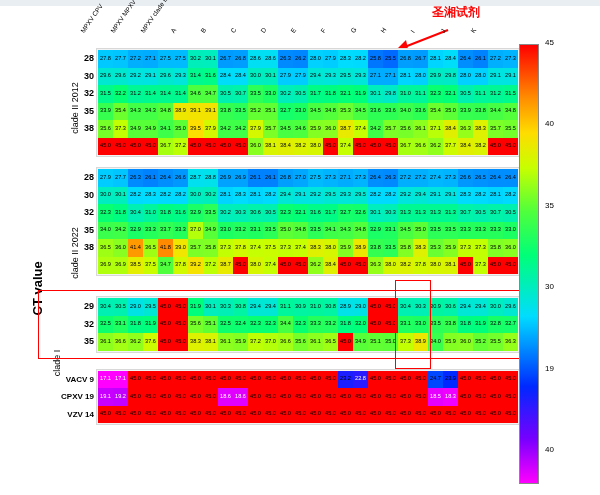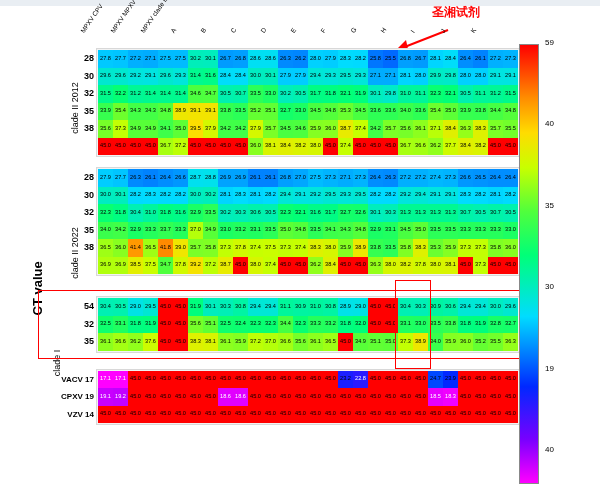--- a/index.html
+++ b/index.html
@@ -474,21 +474,21 @@
       <div class="cell" style="left: 383px; top: 256.5px; width: 15px; height: 17.5px; background: rgb(214, 246, 0);">38.0</div>
       <div class="cell" style="left: 398px; top: 256.5px; width: 15px; height: 17.5px; background: rgb(219, 243, 0);">38.2</div>
       <div class="cell" style="left: 413px; top: 256.5px; width: 15px; height: 17.5px; background: rgb(209, 249, 0);">37.8</div>
       <div class="cell" style="left: 428px; top: 256.5px; width: 15px; height: 17.5px; background: rgb(214, 246, 0);">38.0</div>
       <div class="cell" style="left: 443px; top: 256.5px; width: 15px; height: 17.5px; background: rgb(217, 244, 0);">38.1</div>
       <div class="cell" style="left: 458px; top: 256.5px; width: 15px; height: 17.5px; background: rgb(255, 0, 0);">45.0</div>
       <div class="cell" style="left: 473px; top: 256.5px; width: 15px; height: 17.5px; background: rgb(194, 255, 3);">37.3</div>
       <div class="cell" style="left: 488px; top: 256.5px; width: 15px; height: 17.5px; background: rgb(255, 0, 0);">45.0</div>
       <div class="cell" style="left: 503px; top: 256.5px; width: 15px; height: 17.5px; background: rgb(255, 0, 0);">45.0</div>
       <div class="frame" style="left: 96px; top: 296px; width: 424px; height: 56.5px;"></div>
-      <div class="row-label" style="left: 68px; top: 298px; width: 26px; height: 17.5px; line-height: 17.5px;">54</div>
+      <div class="row-label" style="left: 68px; top: 298px; width: 26px; height: 17.5px; line-height: 17.5px;">29</div>
       <div class="cell" style="left: 98px; top: 298px; width: 15px; height: 17.5px; background: rgb(0, 240, 179);">30.4</div>
       <div class="cell" style="left: 113px; top: 298px; width: 15px; height: 17.5px; background: rgb(0, 241, 175);">30.5</div>
       <div class="cell" style="left: 128px; top: 298px; width: 15px; height: 17.5px; background: rgb(0, 227, 229);">29.0</div>
       <div class="cell" style="left: 143px; top: 298px; width: 15px; height: 17.5px; background: rgb(0, 231, 211);">29.5</div>
       <div class="cell" style="left: 158px; top: 298px; width: 15px; height: 17.5px; background: rgb(255, 0, 0);">45.0</div>
       <div class="cell" style="left: 173px; top: 298px; width: 15px; height: 17.5px; background: rgb(255, 0, 0);">45.0</div>
       <div class="cell" style="left: 188px; top: 298px; width: 15px; height: 17.5px; background: rgb(0, 254, 125);">31.9</div>
       <div class="cell" style="left: 203px; top: 298px; width: 15px; height: 17.5px; background: rgb(0, 237, 189);">30.1</div>
       <div class="cell" style="left: 218px; top: 298px; width: 15px; height: 17.5px; background: rgb(0, 239, 182);">30.3</div>
       <div class="cell" style="left: 233px; top: 298px; width: 15px; height: 17.5px; background: rgb(0, 244, 164);">30.8</div>
@@ -562,21 +562,21 @@
       <div class="cell" style="left: 383px; top: 333px; width: 15px; height: 17.5px; background: rgb(92, 255, 54);">35.0</div>
       <div class="cell" style="left: 398px; top: 333px; width: 15px; height: 17.5px; background: rgb(194, 255, 3);">37.3</div>
       <div class="cell" style="left: 413px; top: 333px; width: 15px; height: 17.5px; background: rgb(237, 231, 0);">38.9</div>
       <div class="cell" style="left: 428px; top: 333px; width: 15px; height: 17.5px; background: rgb(58, 255, 76);">34.0</div>
       <div class="cell" style="left: 443px; top: 333px; width: 15px; height: 17.5px; background: rgb(132, 255, 34);">35.9</div>
       <div class="cell" style="left: 458px; top: 333px; width: 15px; height: 17.5px; background: rgb(136, 255, 32);">36.0</div>
       <div class="cell" style="left: 473px; top: 333px; width: 15px; height: 17.5px; background: rgb(100, 255, 50);">35.2</div>
       <div class="cell" style="left: 488px; top: 333px; width: 15px; height: 17.5px; background: rgb(114, 255, 43);">35.5</div>
       <div class="cell" style="left: 503px; top: 333px; width: 15px; height: 17.5px; background: rgb(149, 255, 25);">36.3</div>
       <div class="frame" style="left: 96px; top: 368.5px; width: 424px; height: 56.5px;"></div>
-      <div class="row-label small" style="left: 36px; top: 370.5px; width: 58px; height: 17.5px; line-height: 17.5px;">VACV 17</div>
+      <div class="row-label small" style="left: 36px; top: 370.5px; width: 58px; height: 17.5px; line-height: 17.5px;">VACV 9</div>
       <div class="cell white-text" style="left: 98px; top: 370.5px; width: 15px; height: 17.5px; background: rgb(255, 0, 255);">17.1</div>
       <div class="cell white-text" style="left: 113px; top: 370.5px; width: 15px; height: 17.5px; background: rgb(255, 0, 255);">17.1</div>
       <div class="cell" style="left: 128px; top: 370.5px; width: 15px; height: 17.5px; background: rgb(255, 0, 0);">45.0</div>
       <div class="cell" style="left: 143px; top: 370.5px; width: 15px; height: 17.5px; background: rgb(255, 0, 0);">45.0</div>
       <div class="cell" style="left: 158px; top: 370.5px; width: 15px; height: 17.5px; background: rgb(255, 0, 0);">45.0</div>
       <div class="cell" style="left: 173px; top: 370.5px; width: 15px; height: 17.5px; background: rgb(255, 0, 0);">45.0</div>
       <div class="cell" style="left: 188px; top: 370.5px; width: 15px; height: 17.5px; background: rgb(255, 0, 0);">45.0</div>
       <div class="cell" style="left: 203px; top: 370.5px; width: 15px; height: 17.5px; background: rgb(255, 0, 0);">45.0</div>
       <div class="cell" style="left: 218px; top: 370.5px; width: 15px; height: 17.5px; background: rgb(255, 0, 0);">45.0</div>
       <div class="cell" style="left: 233px; top: 370.5px; width: 15px; height: 17.5px; background: rgb(255, 0, 0);">45.0</div>
@@ -669,20 +669,20 @@
       <div class="col-label" style="left: 402px; top: 18px; height: 28px;">H</div>
       <div class="col-label" style="left: 432px; top: 18px; height: 28px;">I</div>
       <div class="col-label" style="left: 462px; top: 18px; height: 28px;">J</div>
       <div class="col-label" style="left: 492px; top: 18px; height: 28px;">K</div>
       <div class="highlight-box" style="left: 38px; top: 290px; width: 486px; height: 68.5px;"></div>
       <div class="highlight-box" style="left: 395px; top: 280px; width: 36px; height: 88.5px;"></div>
     </div>
 
   <div class="colorbar" id="colorbar" style="left: 519px; top: 44px; width: 20px; height: 440px; background: linear-gradient(rgb(255, 0, 0) 0%, rgb(255, 140, 0) 12%, rgb(255, 220, 0) 20%, rgb(200, 255, 0) 28%, rgb(80, 255, 60) 38%, rgb(0, 255, 120) 48%, rgb(0, 220, 255) 62%, rgb(0, 40, 255) 78%, rgb(120, 0, 255) 90%, rgb(255, 0, 255) 100%);"></div>
   <div id="cbticks">
-      <div class="cb-tick" style="left: 545px; top: 38px;">59</div>
+      <div class="cb-tick" style="left: 545px; top: 38px;">45</div>
       <div class="cb-tick" style="left: 545px; top: 119.481px;">40</div>
       <div class="cb-tick" style="left: 545px; top: 200.963px;">35</div>
       <div class="cb-tick" style="left: 545px; top: 282.444px;">30</div>
       <div class="cb-tick" style="left: 545px; top: 363.926px;">19</div>
       <div class="cb-tick" style="left: 545px; top: 445.407px;">40</div>
     </div>
 </div>
 
 </body></html>

